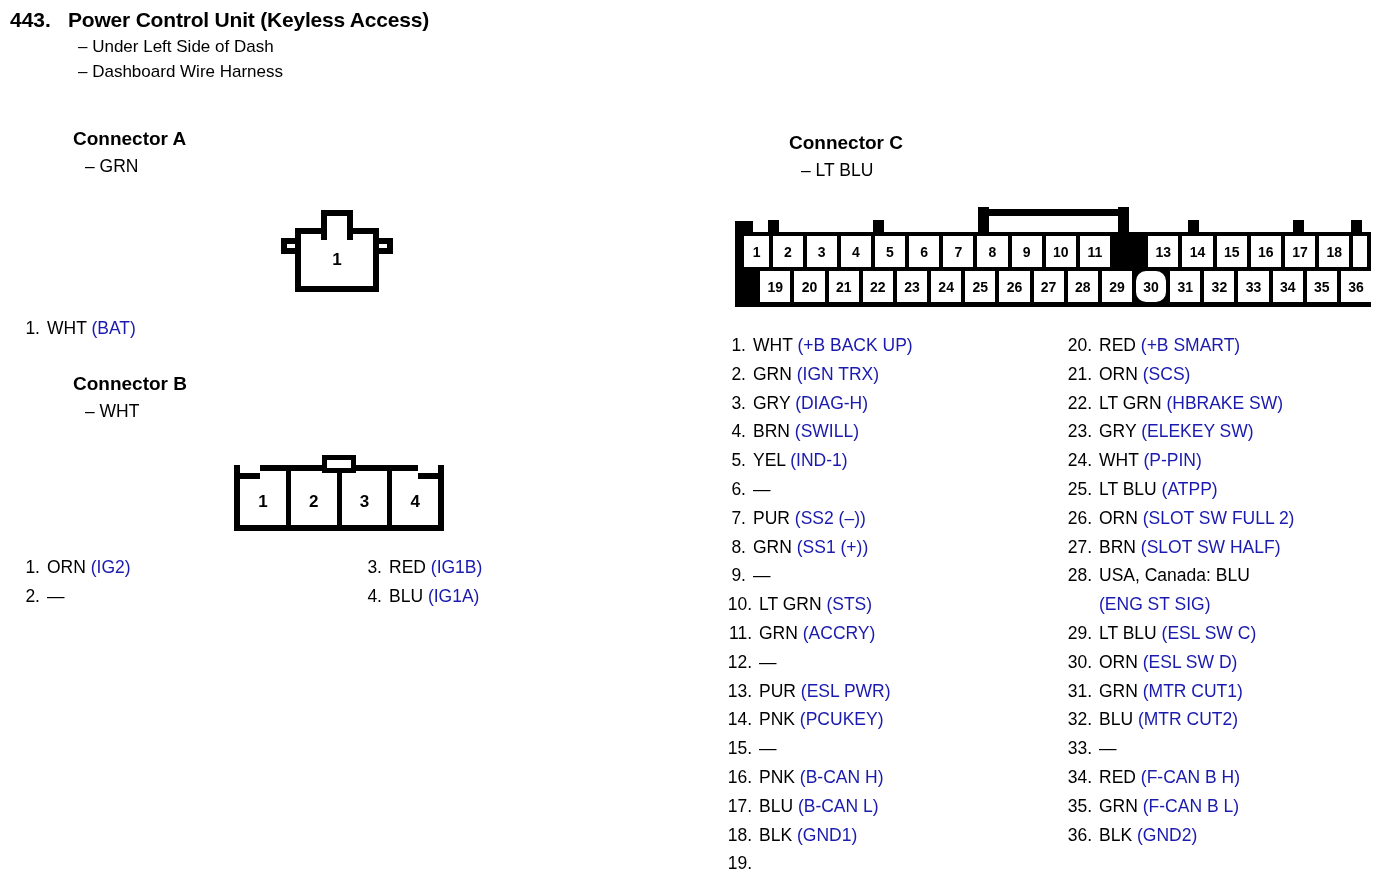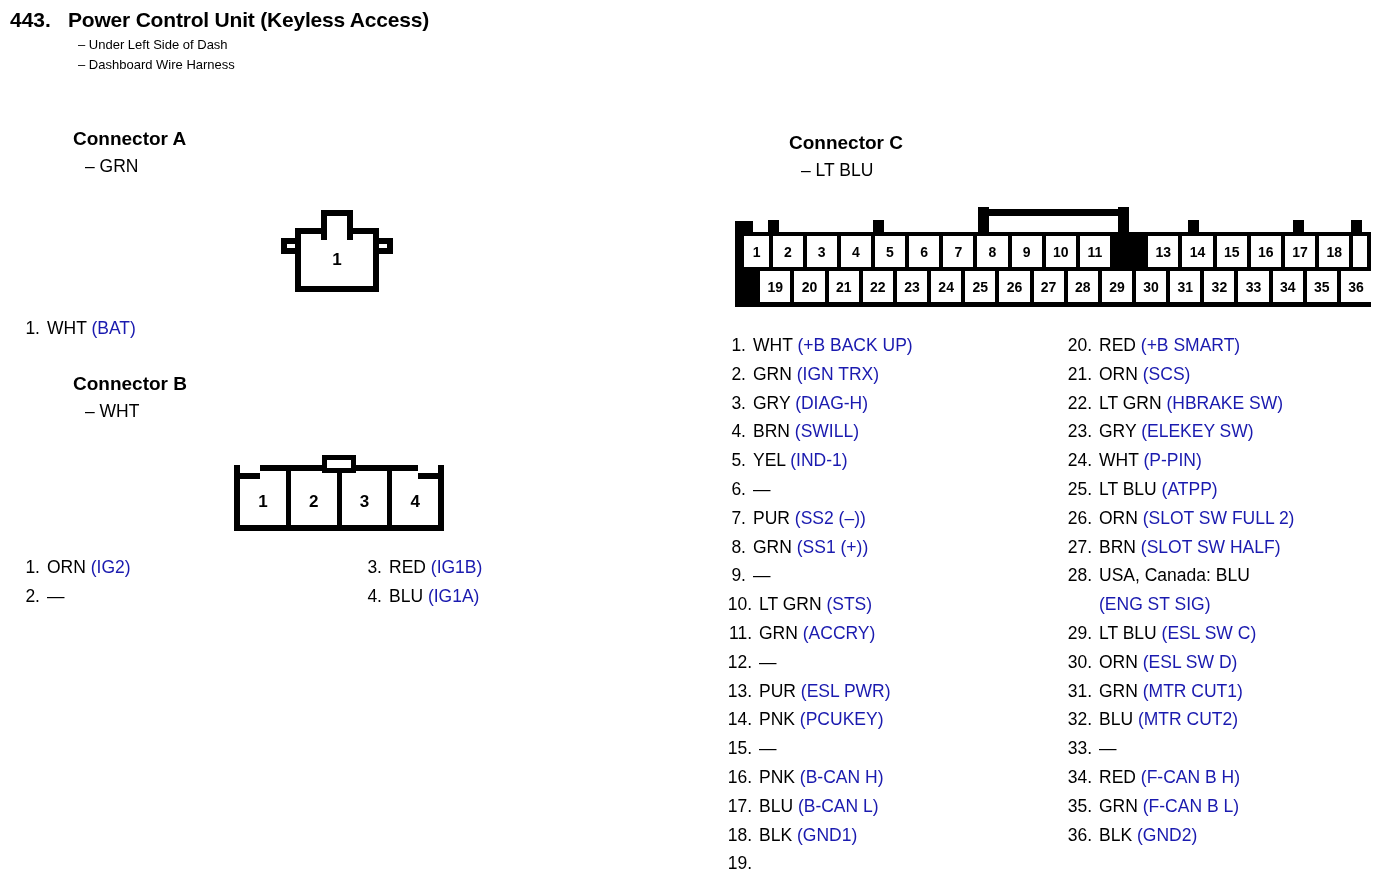--- a/index.html
+++ b/index.html
@@ -33,21 +33,21 @@
     font-weight: bold;
     width: 58px;
     flex: 0 0 58px;
   }
   .title-text {
     font-size: 21px;
     font-weight: bold;
     letter-spacing: -0.2px;
   }
   .subline {
-    font-size: 13px;
+    font-size: 17px;
     margin-top: 5px;
     padding-left: 68px;
     white-space: pre;
   }
 
   
   .conn-head {
     font-size: 19px;
     font-weight: bold;
   }
@@ -372,21 +372,21 @@
     <div class="connC-cell" style="width:31px;">20</div>
     <div class="connC-cell" style="width:31px;">21</div>
     <div class="connC-cell" style="width:31px;">22</div>
     <div class="connC-cell" style="width:31px;">23</div>
     <div class="connC-cell" style="width:31px;">24</div>
     <div class="connC-cell" style="width:31px;">25</div>
     <div class="connC-cell" style="width:31px;">26</div>
     <div class="connC-cell" style="width:31px;">27</div>
     <div class="connC-cell" style="width:31px;">28</div>
     <div class="connC-cell" style="width:31px;">29</div>
-    <div class="connC-cell" style="width:31px;">30</div>
+    <div class="connC-cell" style="width:31px;border-radius:10px;">30</div>
     <div class="connC-cell" style="width:31px;text-align:right;">31</div>
     <div class="connC-cell" style="width:31px;">32</div>
     <div class="connC-cell" style="width:31px;">33</div>
     <div class="connC-cell" style="width:31px;">34</div>
     <div class="connC-cell" style="width:31px;">35</div>
     <div class="connC-cell" style="width:31px; margin-right:0;">36</div>
   </div>
 </div>
 
 <div class="pin-list" id="cList-left" style="position:absolute; left:722px; top:331px; width:340px;">

